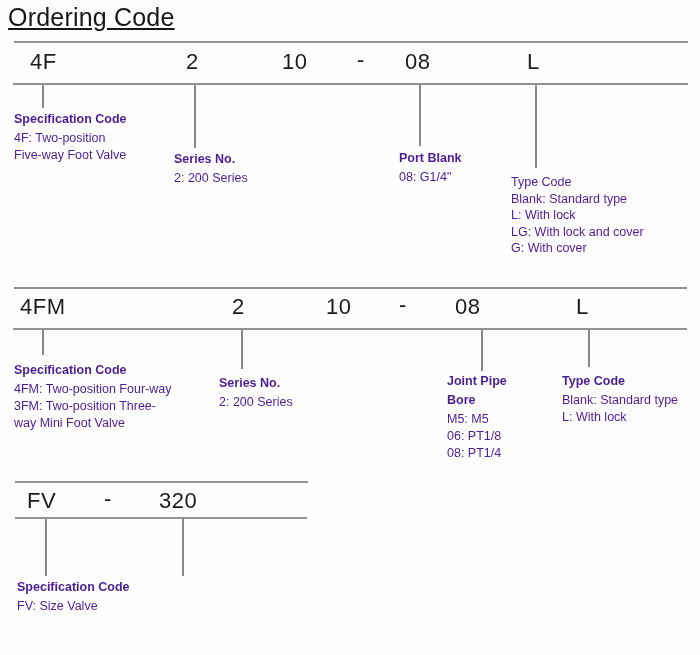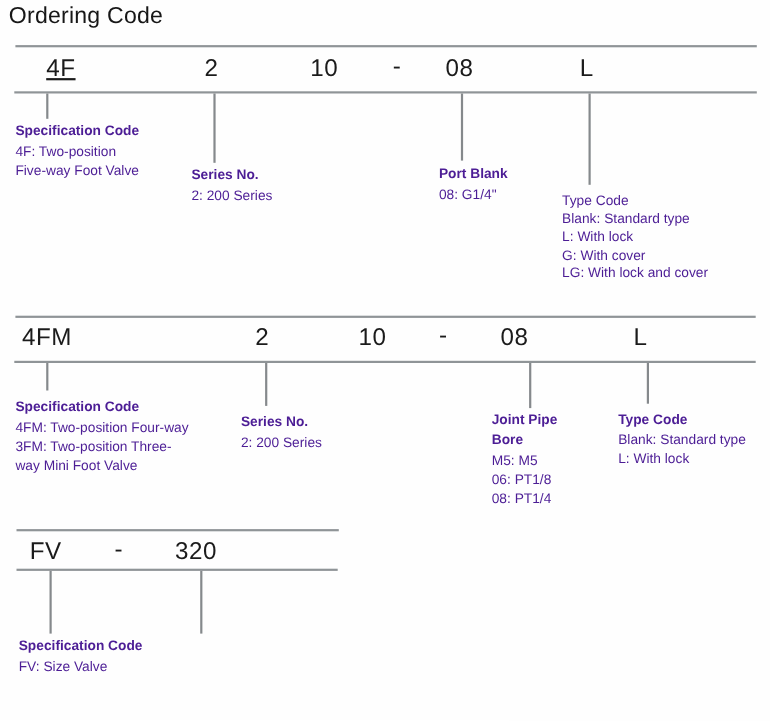--- a/index.html
+++ b/index.html
@@ -1,39 +1,39 @@
 <!DOCTYPE html>
 <html><head>
 <meta charset="utf-8">
 <style>
   html,body{margin:0;padding:0;background:#ffffff;}
   #page{position:relative;width:700px;height:655px;background:#fefefe;
         font-family:"Liberation Sans", sans-serif;color:#2e2e2e;overflow:hidden;}
-  .title{position:absolute;font-size:21px;color:#171717;letter-spacing:.2px;}
+  .title{position:absolute;font-size:25px;color:#171717;letter-spacing:.2px;text-decoration:underline;}
   .hline{position:absolute;height:2px;background:#8f9497;}
   .vline{position:absolute;width:2px;background:#85898c;}
   .code{position:absolute;font-size:22px;color:#1b1b1b;letter-spacing:.5px;}
   .blk{position:absolute;font-size:12.5px;line-height:17px;color:#4c1d95;white-space:nowrap;}
   .blk .h{font-weight:bold;margin:0 0 2px 0;}
   .blk p{margin:0;}
   .gap20{margin-top:20px;}
   .gap7{margin-top:7px;}
   .gap3{margin-top:3px;}
   .tight{line-height:16.5px;}
 </style>
 </head>
 <body>
 
 <div id="page">
 
   <div class="title" style="left:8px;top:3px;">Ordering Code</div>
 
   <div class="hline" style="left:14px;top:41px;width:674px;"></div>
 
-  <span class="code" style="left:42px;top:49px;text-decoration:underline;">4F</span>
+  <span class="code" style="left:30px;top:49px;">4F</span>
   <span class="code" style="left:186px;top:49px;">2</span>
   <span class="code" style="left:282px;top:49px;">10</span>
   <span class="code" style="left:357px;top:47px;">-</span>
   <span class="code" style="left:405px;top:49px;">08</span>
   <span class="code" style="left:527px;top:49px;">L</span>
 
   <div class="hline" style="left:13px;top:83px;width:675px;"></div>
 
   <div class="vline" style="left:42px;top:85px;height:23px;"></div>
   <div class="vline" style="left:194px;top:85px;height:63px;"></div>
@@ -53,22 +53,22 @@
 
   <div class="blk" style="left:399px;top:150px;">
     <p class="h">Port Blank</p>
     <p>08: G1/4"</p>
   </div>
 
   <div class="blk tight" style="left:511px;top:174px;">
     <p>Type Code</p>
     <p>Blank: Standard type</p>
     <p>L: With lock</p>
+    <p>LG: With lock and cover</p>
     <p>G: With cover</p>
-    <p>LG: With lock and cover</p>
   </div>
 
   <div class="hline" style="left:14px;top:287px;width:673px;"></div>
 
   <span class="code" style="left:20px;top:294px;">4FM</span>
   <span class="code" style="left:232px;top:294px;">2</span>
   <span class="code" style="left:326px;top:294px;">10</span>
   <span class="code" style="left:399px;top:292px;">-</span>
   <span class="code" style="left:455px;top:294px;">08</span>
   <span class="code" style="left:576px;top:294px;">L</span>

